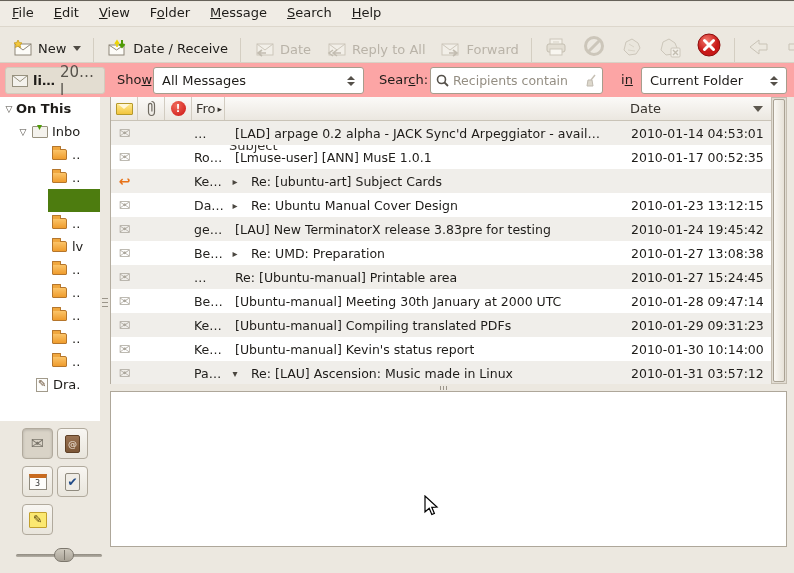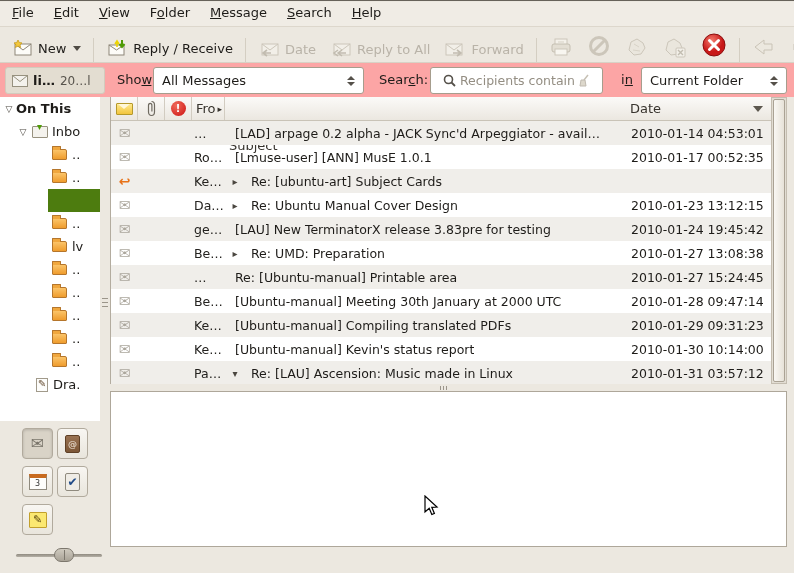--- a/index.html
+++ b/index.html
@@ -20,32 +20,32 @@
   .tbtn { display:flex; align-items:center; gap:5px; padding:4px 7px; border-radius:3px; white-space:nowrap; }
   .tbtn.disabled { color:#b9b3a8; }
   .tsep { width:1px; height:24px; background:#d4cec2; margin:0 5px; flex:0 0 auto; }
   .chev-down { width:0;height:0;border-left:4px solid transparent;border-right:4px solid transparent;border-top:5px solid #4f4b44; margin-left:2px;}
   .ticon { display:inline-block; line-height:0; }
   
   .filterbar { position:absolute; left:0; top:62px; width:794px; height:34px; background:#fca5a5; }
   .folder-tab { position:absolute; left:5px; top:4px; width:100px; height:27px; background:#e3ddd1;
     border:1px solid #d2cbbd; border-radius:3px; display:flex; align-items:center; padding:0 6px; gap:5px; }
   .folder-tab b { font-weight:bold; }
-  .folder-tab .cnt { color:#57534c; font-size:12px; }
+  .folder-tab .cnt { color:#57534c; font-size:15px; }
   .flabel { position:absolute; top:9px; }
   .flabel u { text-decoration:underline; }
   .combo { position:absolute; top:4px; height:27px; background:#fff; border:1px solid #a69d8d; border-radius:3px;
     display:flex; align-items:center; padding:0 8px; }
   .combo .val { flex:1; white-space:nowrap; overflow:hidden; }
   .spinner { display:flex; flex-direction:column; gap:2px; margin-left:8px; }
   .spinner i { width:0;height:0;border-left:4px solid transparent;border-right:4px solid transparent; display:block;}
   .spinner .up { border-bottom:4px solid #55514a; }
   .spinner .dn { border-top:4px solid #55514a; }
   .search-entry { position:absolute; left:430px; top:4px; width:173px; height:27px; background:#fff;
-    border:1px solid #a69d8d; border-radius:3px; display:flex; align-items:center; padding:0 12px; gap:4px; }
+    border:1px solid #a69d8d; border-radius:3px; display:flex; align-items:center; padding:0 5px; gap:4px; }
   .search-entry input { flex:1; min-width:0; border:none; outline:none; font:12.5px "DejaVu Sans","Liberation Sans",sans-serif; color:#1e1c19; background:transparent; }
   .search-entry input::placeholder { color:#948e83; }
   
   .tree { position:absolute; left:0; top:96px; width:100px; height:324px; background:#fff; overflow:hidden; }
   .trow { height:23px; display:flex; align-items:center; white-space:nowrap; overflow:hidden; }
   .trow .exp { width:14px; text-align:center; font-size:9px; color:#4a463f; flex:0 0 auto; }
   .trow.root { padding-left:2px; font-weight:bold; }
   .trow.inbox { padding-left:16px; }
   .trow.folder { padding-left:52px; gap:5px; }
   .trow.folder.selected { background:#4d7c0f; color:#fff;margin-left:48px; }
@@ -145,21 +145,21 @@
     <div class="tsep"></div>
     <div class="tbtn">
       <span class="ticon">
         <svg width="22" height="20">
             <rect x="3" y="7" width="15" height="10" fill="#fdfcf8" stroke="#8d8678"></rect>
             <path d="M3 7 L10.5 12 L18 7" fill="none" stroke="#8d8678"></path>
             <path d="M16 2 L16 8 M13.5 6 L16 9 L18.5 6" stroke="#4e9a06" stroke-width="2" fill="none"></path>
             <path d="M11 9 L11 4 M9 6 L11 3 L13 6" stroke="#edd400" stroke-width="1.6" fill="none"></path>
           </svg>
       </span>
-      <span>Reply / Receive</span>
+      <span>Date / Receive</span>
     </div>
     <div class="tsep"></div>
     <div class="tbtn disabled">
       <span class="ticon">
         <svg width="22" height="18">
             <rect x="4" y="4" width="16" height="11" fill="#f2efe8" stroke="#ccc6ba"></rect>
             <path d="M4 4 L12 10 L20 4" fill="none" stroke="#ccc6ba"></path>
             <path d="M9 16 L5 13 L9 10 M5 13 L13 13" stroke="#c2bcb0" stroke-width="1.6" fill="none"></path>
           </svg>
       </span>

